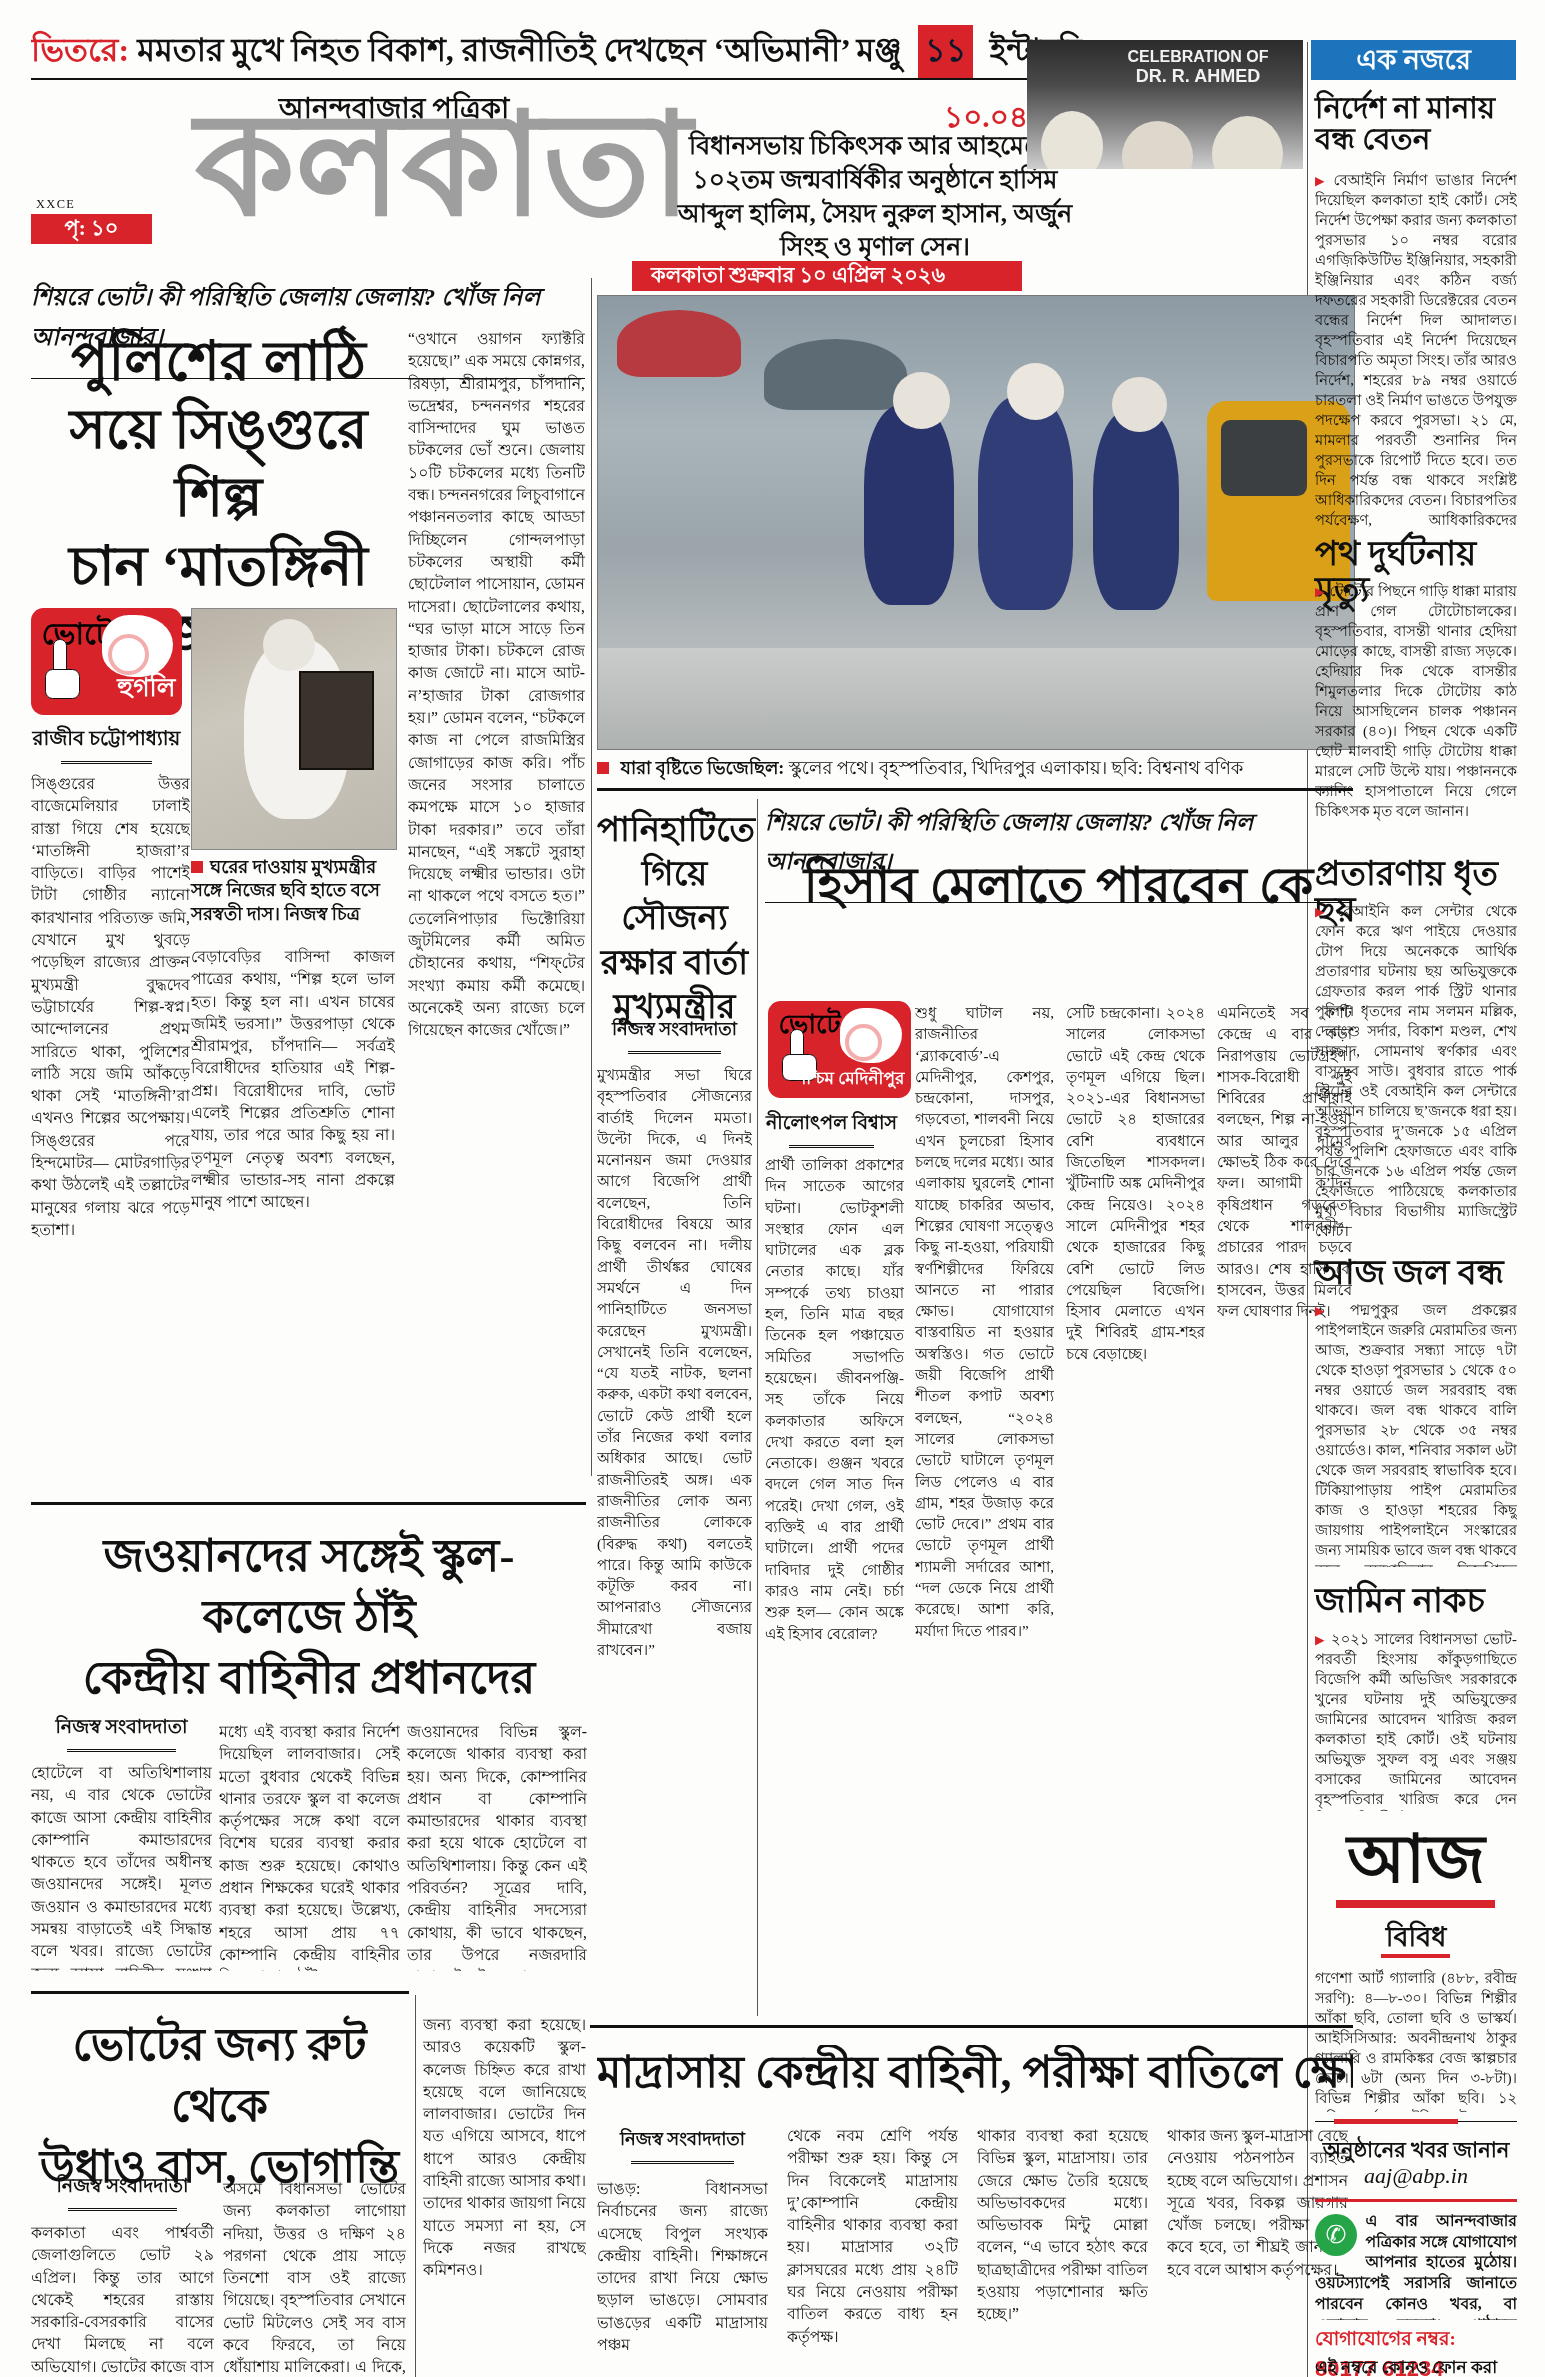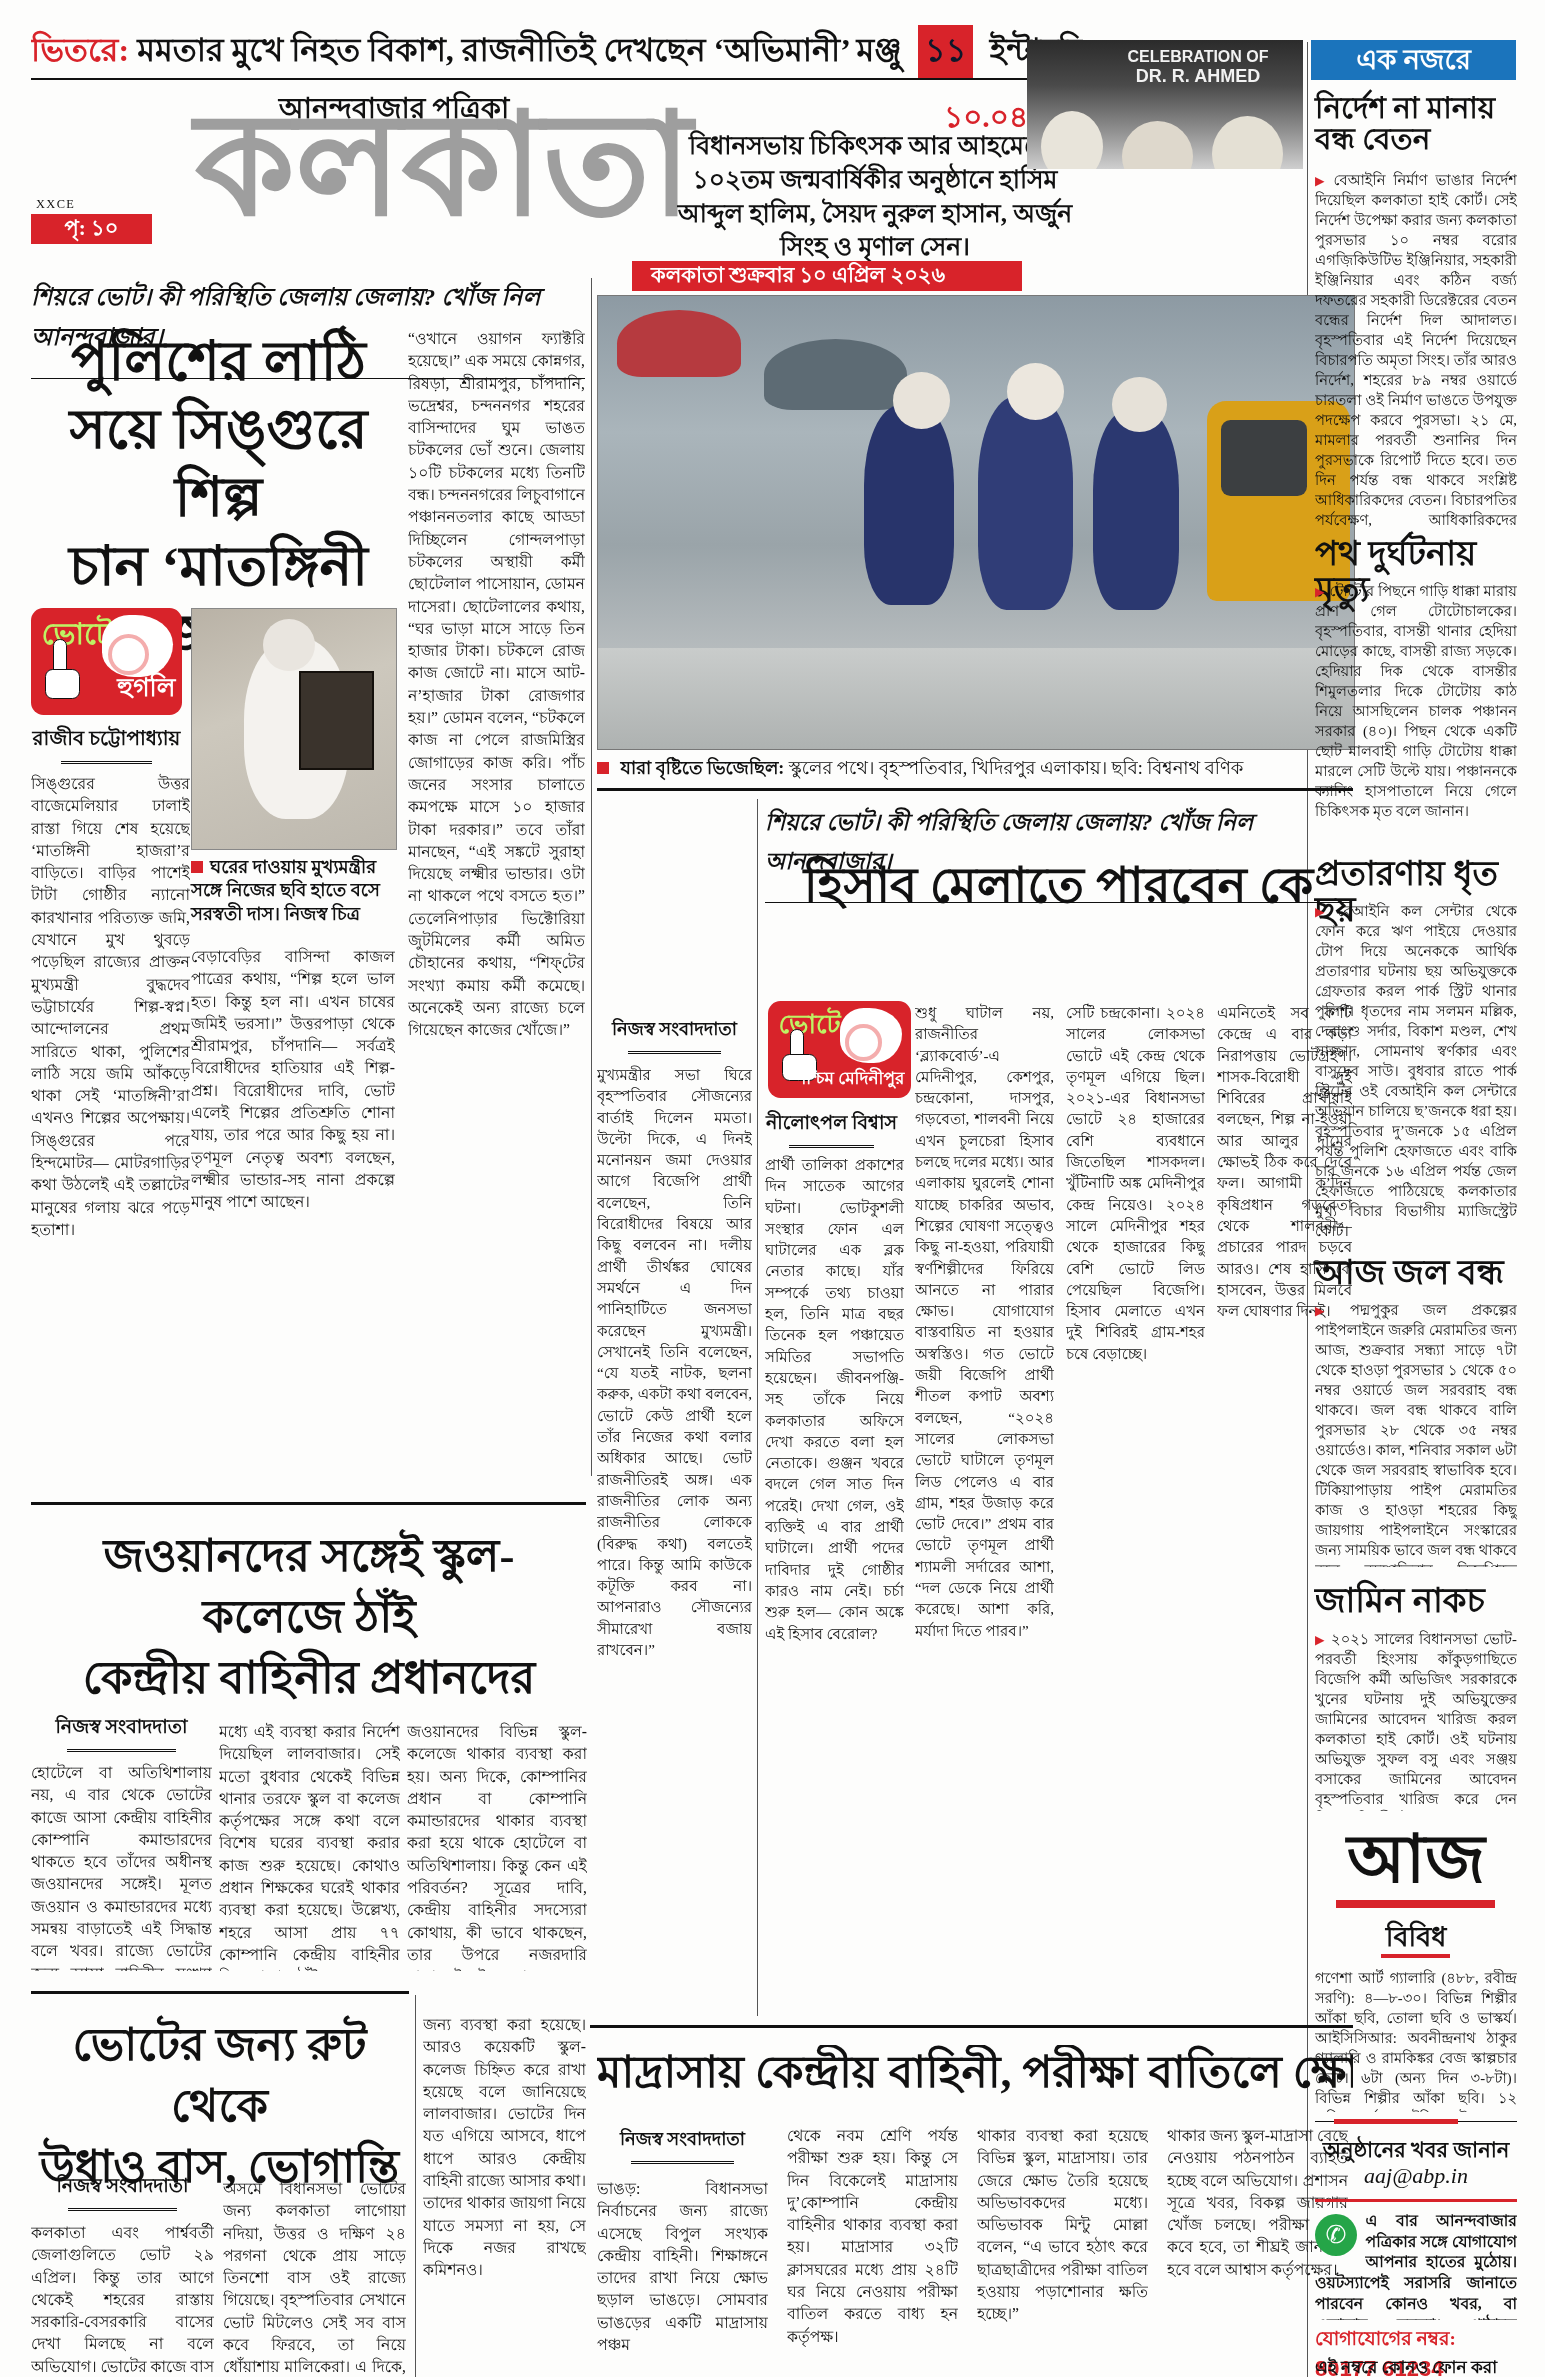--- a/index.html
+++ b/index.html
@@ -13,21 +13,21 @@
   .kicker{font-size:24px;font-weight:bold;border-bottom:1.9px solid #111;padding-bottom:20px;font-style:italic;}
   .byline{font-size:20px;font-weight:bold;text-align:center;}
   .byline .rule{display:block;width:60%;margin:4.8px auto 0;border-bottom:3.8px double #111;}
   .cap{font-size:18px;line-height:1.3;}
   .redsq{display:inline-block;width:12.4px;height:12.4px;background:#d8232a;margin-right:6.7px;}
   .vr{position:absolute;width:1px;background:#555;}
   .hr{position:absolute;background:#111;}
   .shead{font-size:34px;font-weight:bold;line-height:1.05;}
   .arrow{color:#d8232a;font-size:12.4px;margin-right:4.8px;font-family:"DejaVu Sans",sans-serif;}
   .badge{position:absolute;background:#d8232a;border-radius:12.4px;overflow:hidden;}
-  .badge .vote{position:absolute;left:10.5px;top:2.9px;color:#bef264;font-size:29.5px;font-weight:bold;}
+  .badge .vote{position:absolute;left:10.5px;top:2.9px;color:#000000;font-size:29.5px;font-weight:bold;}
   .badge .map{position:absolute;right:8.6px;top:6.7px;width:71px;height:62px;background:#fff;
               border-radius:42% 58% 50% 50%/46% 52% 58% 44%;}
   .badge .ring{position:absolute;right:33px;top:26px;width:33px;height:33px;border:4.8px solid #f08a8a;border-radius:50%;opacity:.7;}
   .badge .finger{position:absolute;left:22px;top:31px;width:12.4px;height:37px;background:#fff;border:1.9px solid #111;border-radius:6.7px;}
   .badge .fist{position:absolute;left:14.3px;top:61px;width:33px;height:27.6px;background:#fff;border:1.9px solid #111;border-radius:7.6px;}
   .badge .dist{position:absolute;right:6.7px;bottom:3.8px;color:#fff;font-weight:bold;}
   .photo{position:absolute;overflow:hidden;}
   .blob{position:absolute;border-radius:50%;}
   .wa-ico{display:inline-block;width:42px;height:42px;border-radius:50%;background:#25a548;color:#fff;
           text-align:center;line-height:42px;font-size:25px;float:left;margin:2.9px 8.6px 2.9px 0;font-family:"DejaVu Sans",sans-serif;}
@@ -112,20 +112,26 @@
     <div class="blob" style="left:409px;top:67px;width:57px;height:57px;background:#ece7de;"></div>
     <div class="blob" style="left:514px;top:81px;width:55px;height:55px;background:#e6e1d8;"></div>
     <div class="abs" style="left:0;top:352px;width:756px;height:101px;background:linear-gradient(180deg,#c9cccb,#aeb2b1);"></div>
   </div>
   <div class="abs cap" style="left:597px;top:757px;width:723px;">
     <span class="redsq"></span>
     <span class="b">যারা বৃষ্টিতে ভিজেছিল:</span><span> স্কুলের পথে। বৃহস্পতিবার, খিদিরপুর এলাকায়। ছবি: বিশ্বনাথ বণিক</span>
   </div>
   <div class="hr" style="left:597px;top:788px;width:756px;height:2.9px;"></div>
 
+  <div class="abs b ctr" style="left:597px;top:808px;width:155px;font-size:34px;line-height:1.3;">
+    <div>পানিহাটিতে</div>
+    <div>গিয়ে সৌজন্য</div>
+    <div>রক্ষার বার্তা</div>
+    <div>মুখ্যমন্ত্রীর</div>
+  </div>
   <div class="abs byline" style="left:597px;top:1015px;width:155px;font-size:18px;">
     <span>নিজস্ব সংবাদদাতা</span><span class="rule"></span>
   </div>
   <div class="abs body" style="left:597px;top:1065px;width:155px;height:951px;font-size:15px;">মুখ্যমন্ত্রীর সভা ঘিরে বৃহস্পতিবার সৌজন্যের বার্তাই দিলেন মমতা। উল্টো দিকে, এ দিনই মনোনয়ন জমা দেওয়ার আগে বিজেপি প্রার্থী বলেছেন, তিনি বিরোধীদের বিষয়ে আর কিছু বলবেন না। দলীয় প্রার্থী তীর্থঙ্কর ঘোষের সমর্থনে এ দিন পানিহাটিতে জনসভা করেছেন মুখ্যমন্ত্রী। সেখানেই তিনি বলেছেন, “যে যতই নাটক, ছলনা করুক, একটা কথা বলবেন, ভোটে কেউ প্রার্থী হলে তাঁর নিজের কথা বলার অধিকার আছে। ভোট রাজনীতিরই অঙ্গ। এক রাজনীতির লোক অন্য রাজনীতির লোককে (বিরুদ্ধ কথা) বলতেই পারে। কিন্তু আমি কাউকে কটূক্তি করব না। আপনারাও সৌজন্যের সীমারেখা বজায় রাখবেন।”</div>
 
   <div class="abs kicker" style="left:765px;top:804px;width:587px;font-size:23px;">শিয়রে ভোট। কী পরিস্থিতি জেলায় জেলায়? খোঁজ নিল আনন্দবাজার।</div>
   <div class="abs b ctr" style="left:765px;top:854px;width:587px;font-size:49px;line-height:1.3;">
     <div>হিসাব মেলাতে পারবেন কে</div>
   </div>
   <div class="badge" style="left:768px;top:1001px;width:143px;height:97px;">

